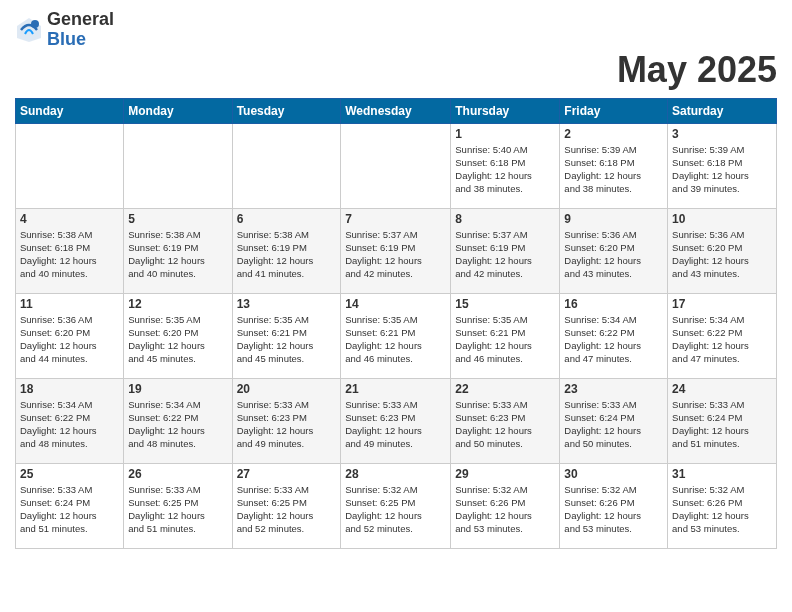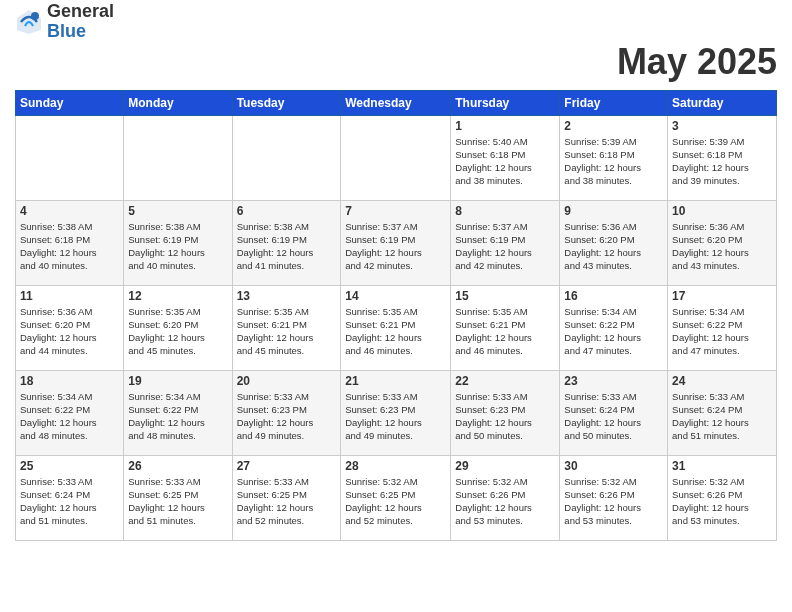--- a/index.html
+++ b/index.html
@@ -6,21 +6,21 @@
     body {
       width: 792px;
       height: 612px;
       font-family: Arial, sans-serif;
       background: #fff;
       overflow: hidden;
     }
     .page {
       width: 792px;
       height: 612px;
-      padding: 2px 15px;
+      padding: 10px 15px;
     }
     .header {
       display: flex;
       justify-content: space-between;
       align-items: flex-start;
       margin-bottom: 8px;
     }
     .logo {
       display: flex;
       align-items: center;
@@ -57,21 +57,21 @@
     }
     .location {
       font-size: 16px;
       color: #555;
     }
     .calendar {
       width: 100%;
       border-collapse: collapse;
     }
     .calendar th {
-      background: #1d4ed8;
+      background: #0369a1;
       color: #fff;
       font-size: 12px;
       font-weight: bold;
       padding: 5px 4px;
       text-align: left;
       border: 1px solid #1a5da5;
     }
     .calendar td {
       vertical-align: top;
       border: 1px solid #ccc;

